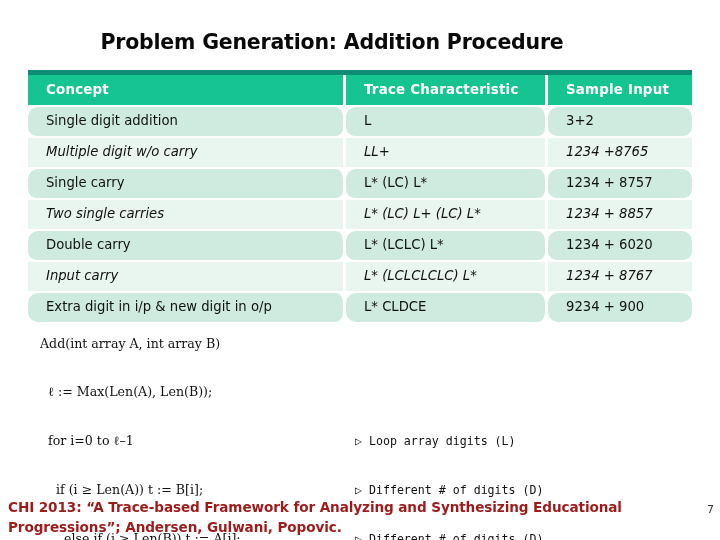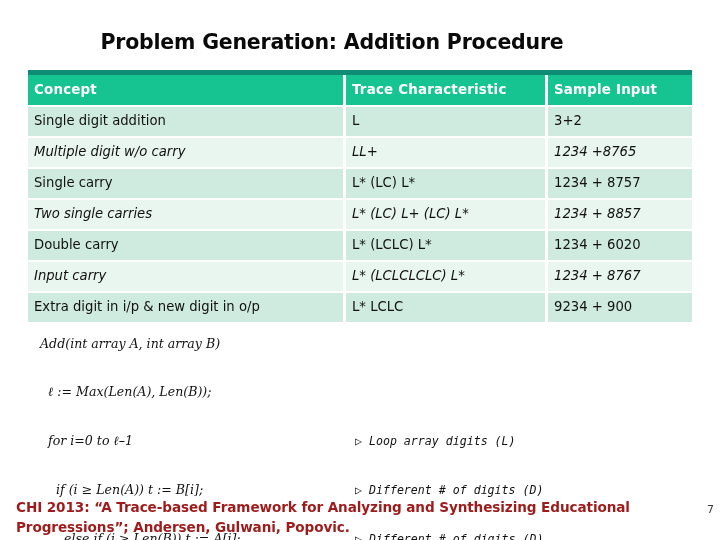--- a/index.html
+++ b/index.html
@@ -15,54 +15,54 @@
     letter-spacing:-0.2px;white-space:nowrap;
   }
   
   .table-wrap{position:absolute;left:28px;top:70px;width:664px;}
   .accent-bar{height:5px;background:#0e8d74;width:100%;}
   table.concept-table{
     border-collapse:separate;border-spacing:0 0;width:100%;
     table-layout:fixed;
   }
   table.concept-table th,table.concept-table td{
-    padding:2px 6px 3px 6px;text-align:left;vertical-align:middle;
+    padding:2px 6px 3px 18px;text-align:left;vertical-align:middle;
     font-family:"DejaVu Sans",sans-serif;
     font-size:13.2px;line-height:1.42;height:24px;
     border-right:3px solid #ffffff;border-bottom:2px solid #ffffff;
     overflow:hidden;white-space:nowrap;
   }
   table.concept-table th:last-child,table.concept-table td:last-child{border-right:none;}
   table.concept-table thead th{
     background:#16c491;color:#ffffff;font-weight:bold;font-size:13.4px;
     height:25px;border-bottom:2px solid #ffffff;letter-spacing:0.2px;
   }
-  table.concept-table tbody tr.row-odd td{background:#cfeade;color:#111111;}
+  table.concept-table tbody tr.row-odd td{background:#cfeade;color:#111111;border-radius:10px;}
   table.concept-table tbody tr.row-even td{background:#e9f5ef;color:#111111;font-style:italic;}
   table.concept-table tbody tr:last-child td{border-bottom:none;}
   .col-concept{width:318px;}
   .col-trace{width:202px;}
   .col-sample{width:144px;}
   
   .code-block{
     position:absolute;left:40px;top:303px;width:660px;
     font-family:"DejaVu Serif",serif;
     font-size:12.6px;line-height:16.3px;color:#111111;
     white-space:pre;
   }
-  .code-line{display:flex;align-items:baseline;white-space:pre;font-style:italic;}
+  .code-line{display:flex;align-items:baseline;white-space:pre;}
   .code-text{display:inline-block;white-space:pre;}
   .code-comment{
     position:absolute;left:315px;white-space:pre;
     font-family:"DejaVu Sans Mono","Liberation Mono",monospace;
     font-size:11.6px;color:#111111;
   }
   
   .footer{
-    position:absolute;left:16px;top:497px;width:700px;
+    position:absolute;left:8px;top:497px;width:700px;
     font-family:"DejaVu Sans",sans-serif;
     font-size:13.6px;line-height:20px;color:#9e1b1b;font-weight:bold;
     letter-spacing:-0.1px;
   }
   .footer-line{display:block;white-space:nowrap;}
   .page-number{
     position:absolute;right:6px;top:503px;
     font-family:"DejaVu Sans",sans-serif;font-size:11px;color:#3a3a3a;
   }
 </style>
@@ -112,21 +112,21 @@
         <td>L* (LCLC) L*</td>
         <td>1234 + 6020</td>
       </tr>
       <tr class="row-even">
         <td>Input carry</td>
         <td>L* (LCLCLCLC) L*</td>
         <td>1234 + 8767</td>
       </tr>
       <tr class="row-odd">
         <td>Extra digit in i/p &amp; new digit in o/p</td>
-        <td>L* LCLC</td>
+        <td>L* CLDCE</td>
         <td>9234 + 900</td>
       </tr>
     </tbody>
   </table>
 </div>
 
 <div class="code-block">
   <div class="code-line" style="position:relative">
     <span class="code-text">Add(int array A, int array B)</span>
     <span class="code-comment"></span>

